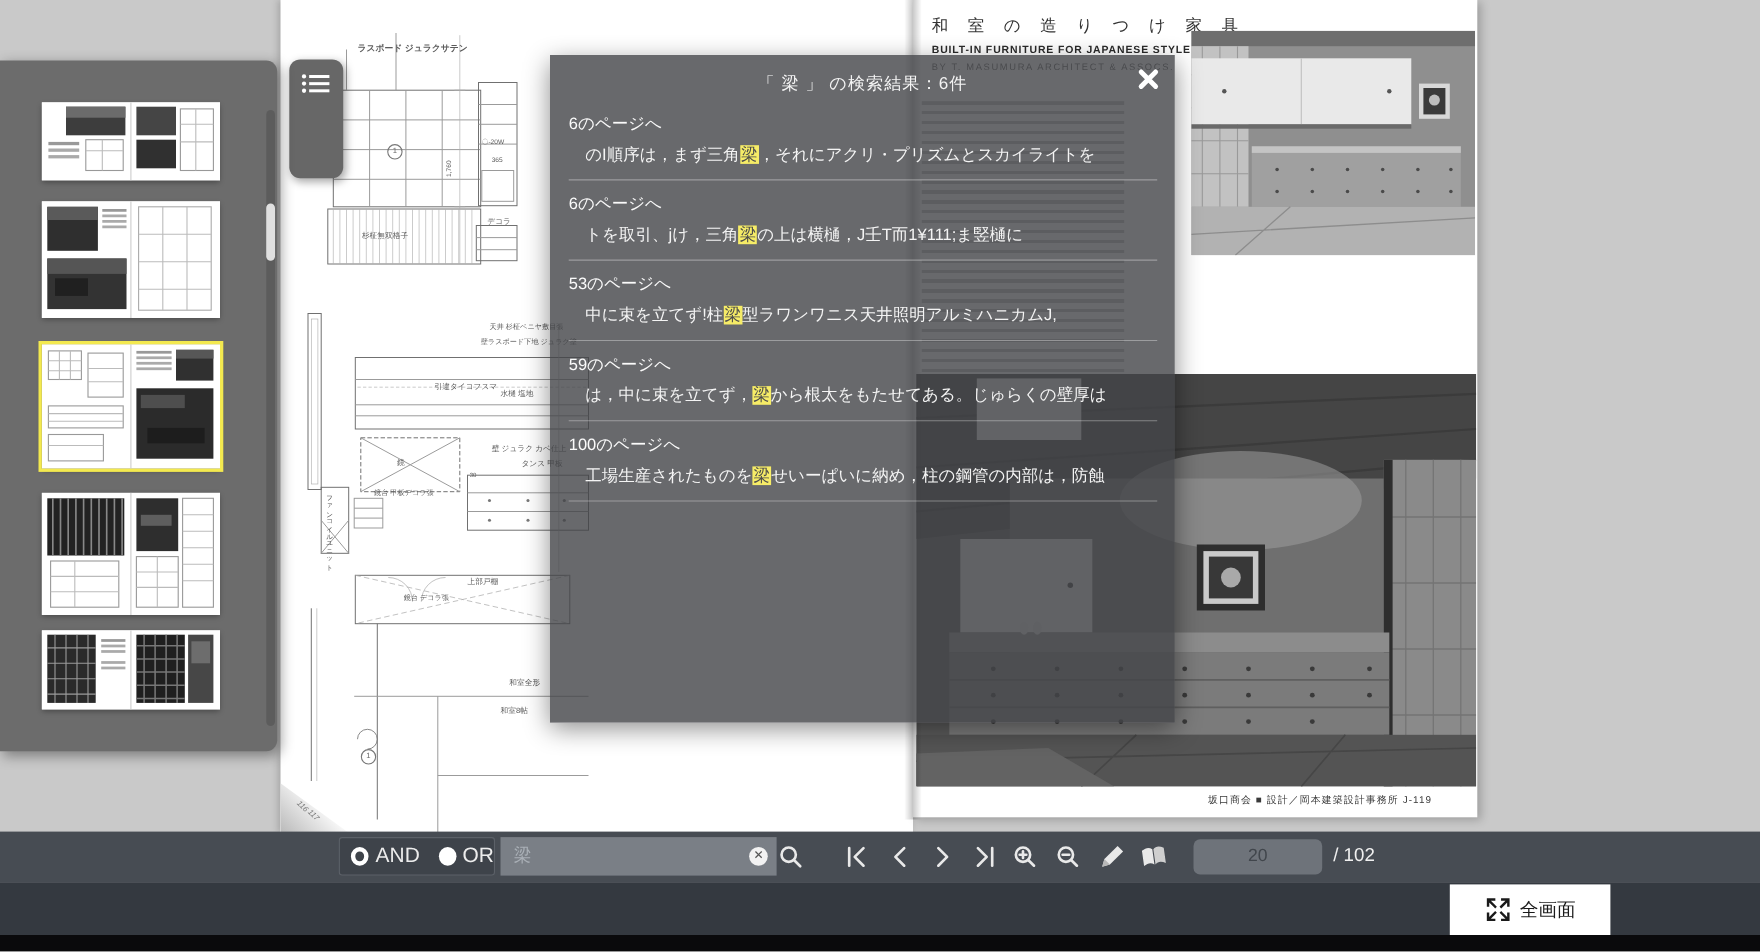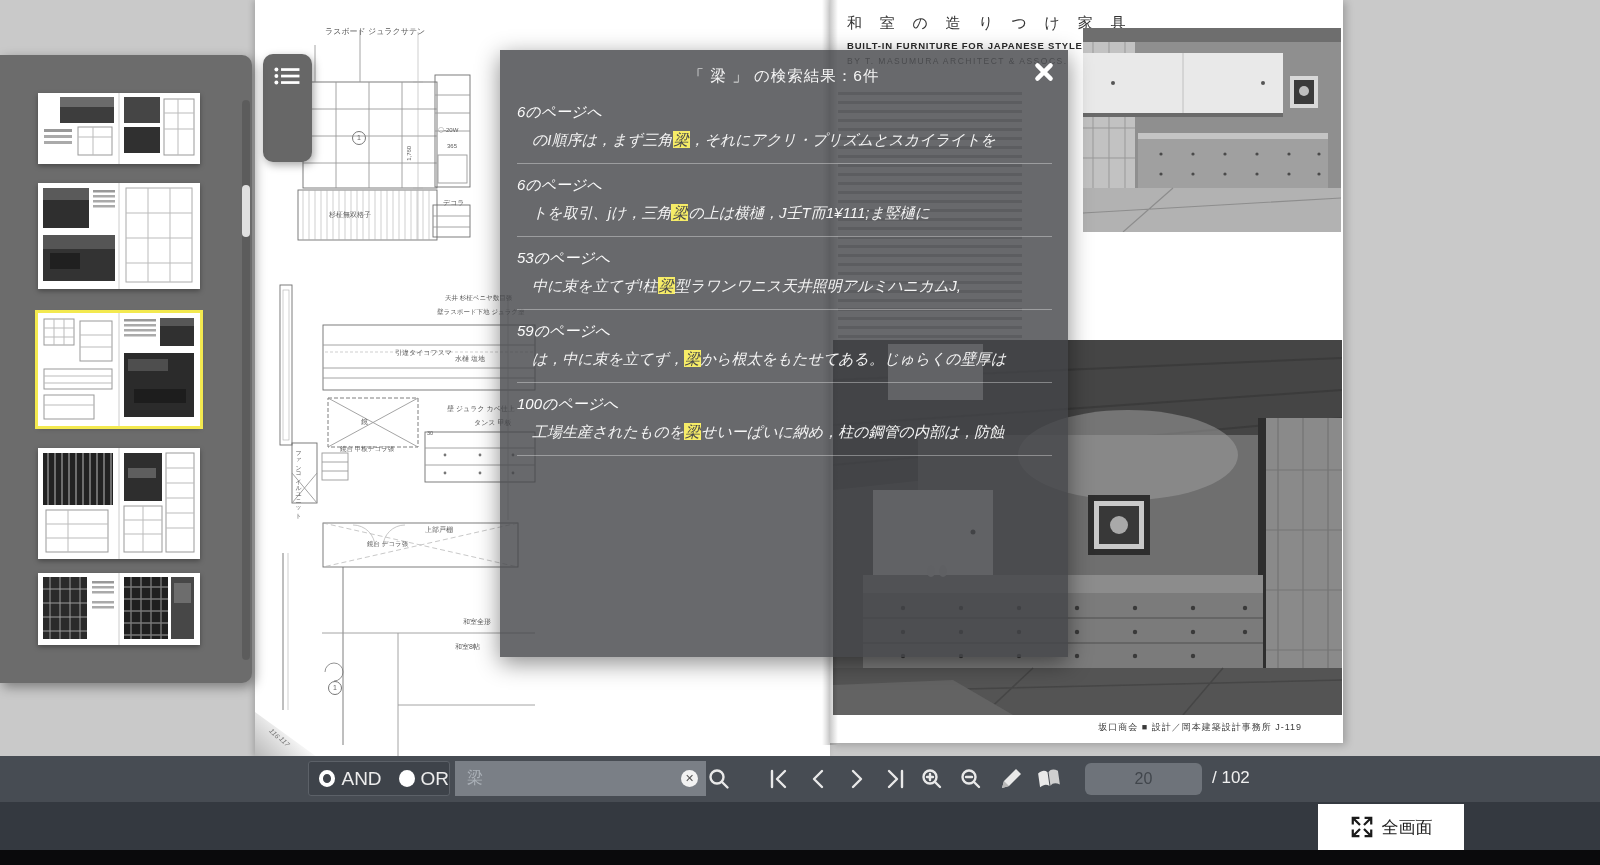--- a/index.html
+++ b/index.html
@@ -34,21 +34,21 @@
   .thumb svg{display:block;width:100%;height:100%;}
   .thumb.selected{outline:3px solid #f3e94f;}
   .sb-track{position:absolute;left:242px;top:45px;width:8px;height:560px;background:rgba(0,0,0,.14);border-radius:4px;}
   .sb-thumb{position:absolute;left:242px;top:130px;width:8px;height:52px;background:#e0e0e0;border-radius:4px;cursor:pointer;}
   
   .overlay{left:500px;top:50px;width:568px;height:607px;background:rgba(66,68,71,.80);
     box-shadow:0 6px 22px rgba(0,0,0,.45);z-index:40;color:#f4f4f4;}
   .ov-title{text-align:center;padding-top:16px;font-size:15.5px;letter-spacing:1px;}
   .ov-close{position:absolute;top:11px;right:13px;width:22px;height:22px;cursor:pointer;}
   .ov-results{margin-top:16px;}
-  .ov-item{padding:0;font-style:italic;}
+  .ov-item{padding:0;}
   .ov-link{margin-left:17px;font-size:15px;color:#fbfbfb;cursor:pointer;}
   .ov-snippet{margin:9px 20px 0 32px;font-size:15px;white-space:nowrap;overflow:hidden;}
   .hl{background:#f6ec67;color:#4c4c4c;padding:0 1px;}
   .ov-divider{border-bottom:1px solid rgba(255,255,255,.35);margin:13px 16px 12px 17px;}
   
   .tb1{left:0;top:756px;width:1600px;height:46px;background:#474c53;z-index:50;}
   .tb2{left:0;top:802px;width:1600px;height:48px;background:#343940;z-index:50;}
   .tbblack{left:0;top:850px;width:1600px;height:15px;background:#0a0a0c;z-index:50;}
   .andor{left:308px;top:761px;width:142px;height:35px;background:#3e434a;border:1px solid #5c6168;
     border-radius:3px;display:flex;align-items:center;padding:0 0 0 10px;box-sizing:border-box;z-index:51;}
@@ -143,21 +143,21 @@
       <line x1="88" y1="567" x2="88" y2="745" stroke="#6f6f6f"></line>
       <line x1="67" y1="633" x2="280" y2="633"></line>
       <line x1="143" y1="633" x2="143" y2="757"></line>
       <line x1="143" y1="705" x2="280" y2="705"></line>
       <line x1="28" y1="553" x2="28" y2="710" stroke="#6f6f6f"></line>
       <line x1="33" y1="553" x2="33" y2="710" stroke="#b0b0b0" stroke-width="0.6"></line>
       <path d="M79,681 A9,9 0 1 0 70,672" stroke="#777" stroke-width="0.8"></path>
     </g>
   </svg>
   
-  <span class="dlabel" style="left:70px;top:28px;font-size:8px;">ラスボード ジュラクサテン</span>
+  <span class="dlabel" style="left:70px;top:40px;font-size:8px;font-weight:bold;">ラスボード ジュラクサテン</span>
   <span class="dlabel" style="left:74px;top:211px;font-size:7px;">杉柾無双格子</span>
   <span class="dlabel" style="left:188px;top:199px;font-size:7px;">デコラ</span>
   <span class="dlabel" style="left:183px;top:127px;font-size:6px;">〇-20W</span>
   <span class="dlabel" style="left:192px;top:143px;font-size:6px;">365</span>
   <span class="dlabel" style="left:147px;top:150px;font-size:6px;transform:rotate(-90deg);">1,760</span>
   <span class="dlabel" style="left:190px;top:294px;font-size:6.5px;">天井 杉柾ベニヤ敷目張</span>
   <span class="dlabel" style="left:182px;top:308px;font-size:6.5px;">壁ラスボード下地 ジュラク塗</span>
   <span class="dlabel" style="left:140px;top:349px;font-size:7px;">引違タイコフスマ</span>
   <span class="dlabel" style="left:200px;top:355px;font-size:7px;">水樋 塩地</span>
   <span class="dlabel" style="left:106px;top:418px;font-size:7px;">鏡</span>

